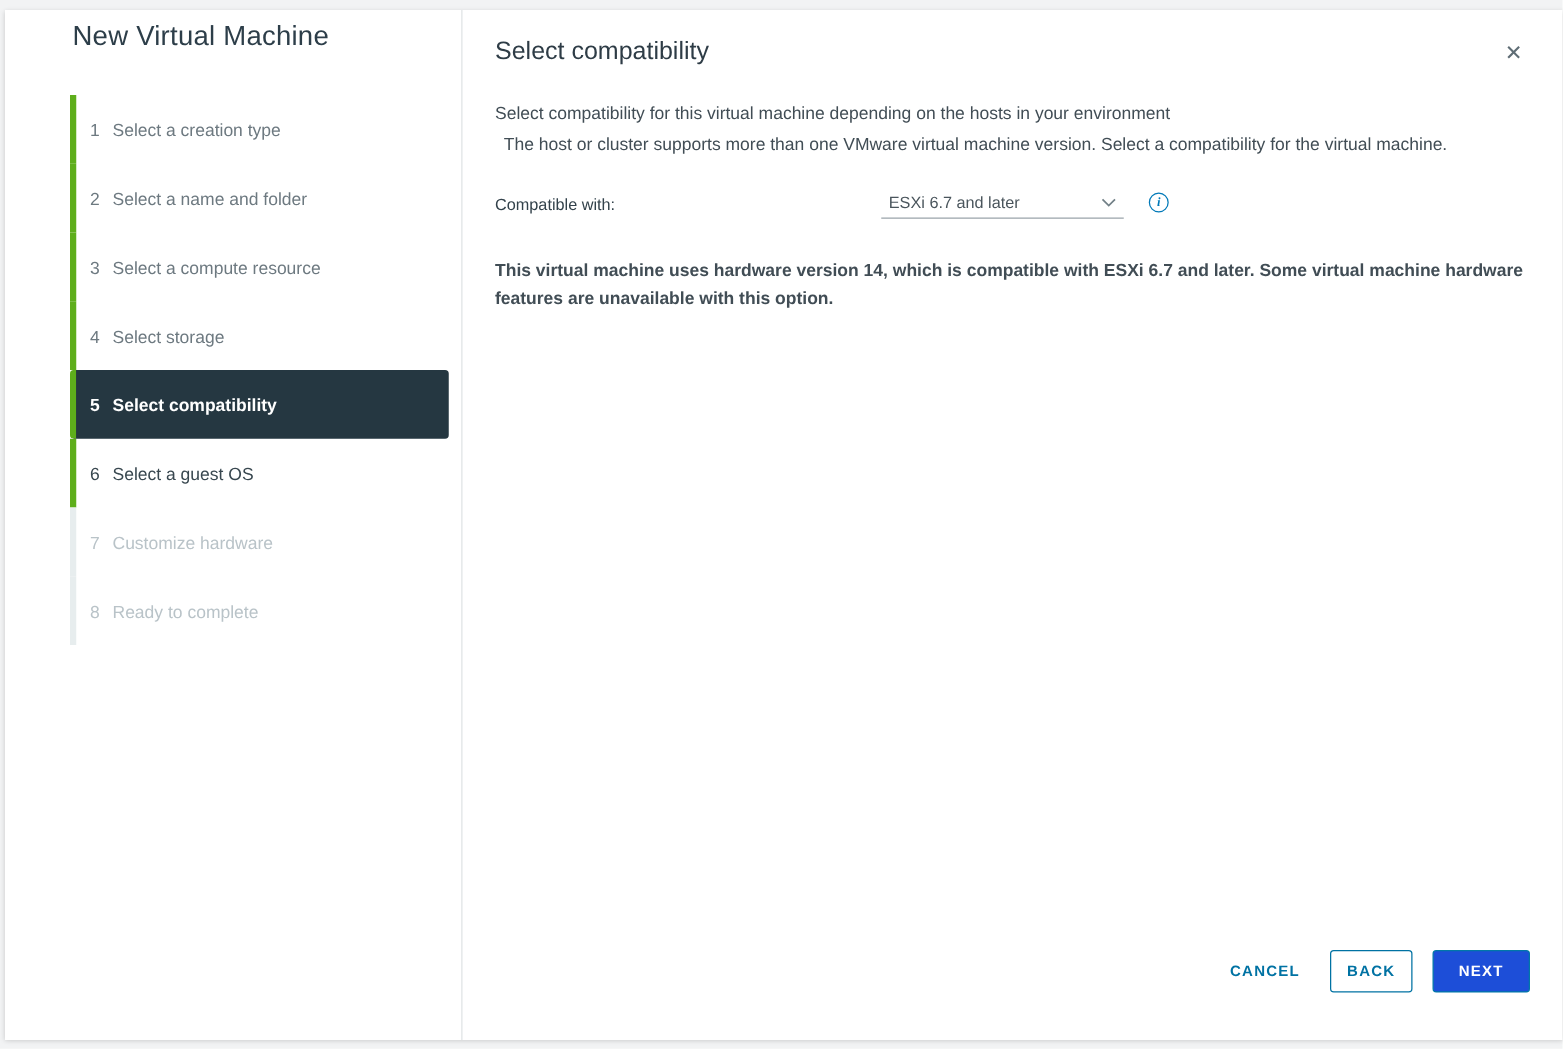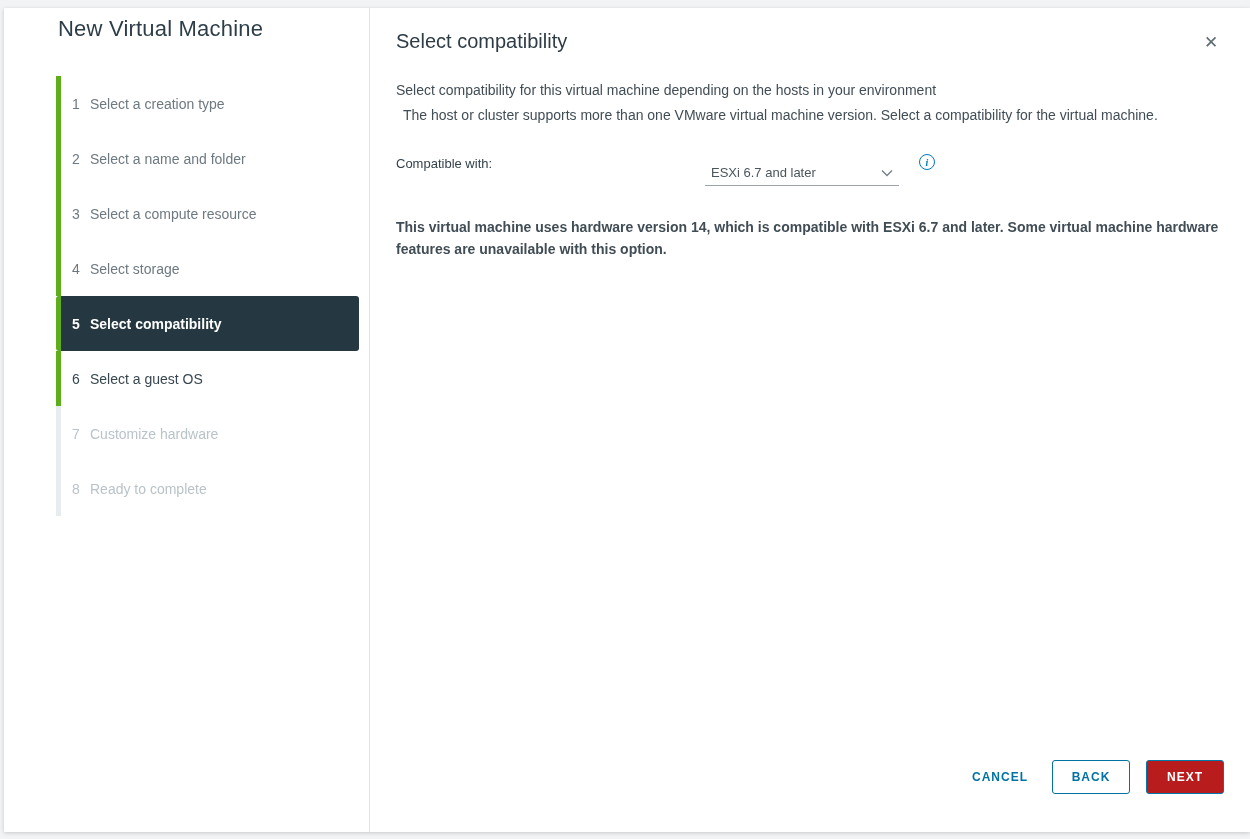--- a/index.html
+++ b/index.html
@@ -68,21 +68,20 @@
     flex: 0 0 309px; width: 309px;
     font-size: 13px; font-weight: 400; color: #33424b; padding-top: 2px;
   }
   .select-box {
     width: 194px;
     display: flex; align-items: center; justify-content: space-between;
     border-bottom: 1px solid #9aa4aa;
     padding: 0 6px 5px 6px;
     font-size: 13px; color: #4a555c;
     cursor: pointer;
-    margin-top: 11px;
   }
   .select-box .chev { display: inline-flex; margin-left: 8px; }
   .info-badge {
     margin-left: 20px; margin-top: 0;
     width: 16px; height: 16px;
     border: 1.5px solid #0079b8; border-radius: 50%;
     color: #0079b8; font-size: 10px; font-weight: 700;
     display: inline-flex; align-items: center; justify-content: center;
     font-family: "Liberation Serif", serif; font-style: italic;
     cursor: pointer;
@@ -96,22 +95,22 @@
     position: absolute; right: 26px; bottom: 38px;
     display: flex; align-items: center;
   }
   .btn {
     height: 34px; border-radius: 3px;
     font-family: "Liberation Sans", sans-serif;
     font-size: 12px; font-weight: 600; letter-spacing: 1px;
     cursor: pointer;
   }
   .btn-cancel { background: none; border: none; color: #0072a3; padding: 0 6px; margin-right: 18px; }
-  .btn-back   { background: #ffffff; border: 1px solid #0072a3; color: #0072a3; width: 78px; margin-right: 16px; }
-  .btn-next   { background: #b91c1c; border: 1px solid #0077a8; color: #ffffff; width: 78px; }
+  .btn-back   { background: #ffffff; border: 1px solid #0072a3; color: #0072a3; width: 66px; margin-right: 16px; }
+  .btn-next   { background: #1d4ed8; border: 1px solid #0077a8; color: #ffffff; width: 78px; }
 </style>
 </head>
 <body>
 
 <div class="dialog">
 
   <aside class="sidebar">
     <h1 class="wizard-title">New Virtual Machine</h1>
 
     <nav class="steps">

